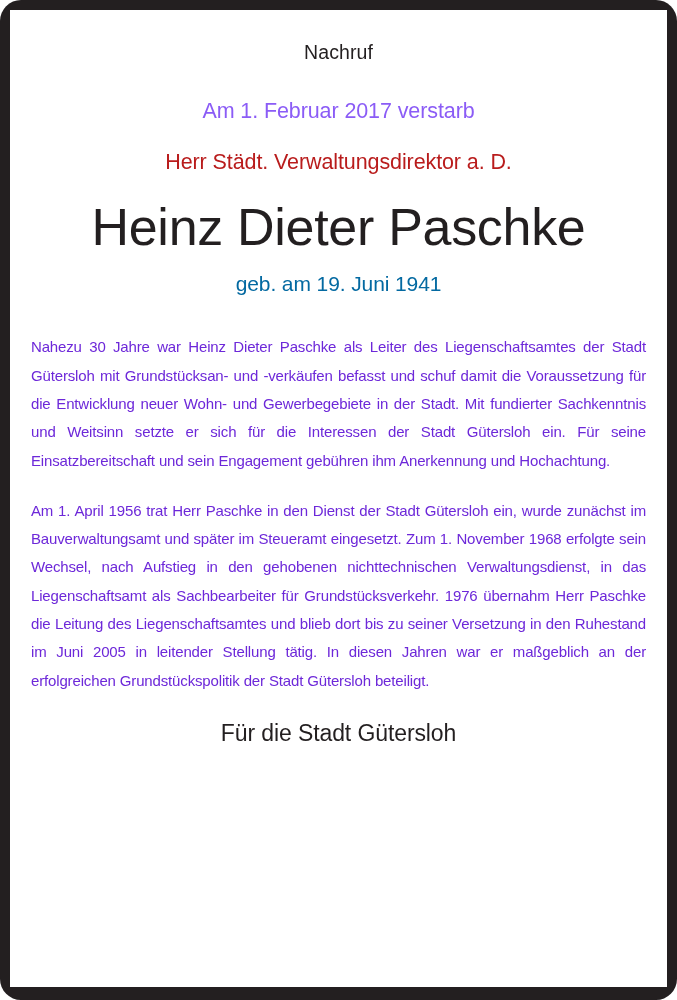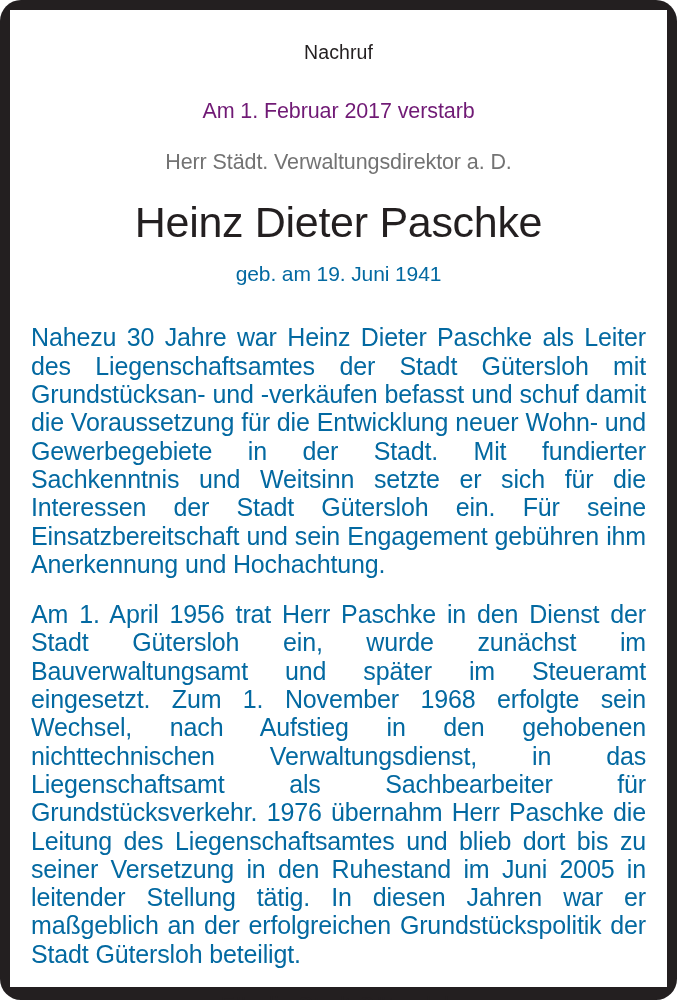--- a/index.html
+++ b/index.html
@@ -43,32 +43,32 @@
     letter-spacing: 0.1px;
     margin: 13px 0 0 0;
     color: #231f20;
   }
   .death-line {
     font-size: 21.5px;
     font-weight: 400;
     line-height: 1.2;
     margin: 35px 0 0 0;
     letter-spacing: -0.1px;
-    color: #701a75;
+    color: #8b5cf6;
   }
   .title-line {
     font-size: 21.5px;
     font-weight: 400;
     line-height: 1.2;
     margin: 25px 0 12px 0;
     letter-spacing: -0.1px;
-    color: #737373;
+    color: #b91c1c;
   }
   .deceased-name {
-    font-size: 43px;
+    font-size: 52px;
     font-weight: 300;
     line-height: 1.1;
     margin: 23px 0 0 0;
     letter-spacing: -0.3px;
     color: #231f20;
     text-align: center;
   }
   .birth-line {
     font-size: 21px;
     font-weight: 400;
@@ -76,28 +76,28 @@
     margin: 15px 0 0 0;
     letter-spacing: -0.1px;
     color: #0369a1;
   }
 
   
   .body-block {
     margin-top: 37px;
   }
   .body-paragraph {
-    font-size: 25px;
+    font-size: 15px;
     font-weight: 400;
     line-height: 28.3px;
     text-align: justify;
     text-justify: inter-word;
     letter-spacing: -0.15px;
     margin: 0 0 22px 0;
-    color: #0369a1;
+    color: #6d28d9;
     hyphens: manual;
   }
   .body-paragraph:last-child {
     margin-bottom: 0;
   }
 
   
   .footer-block {
     margin-top: 25px;
     text-align: center;

